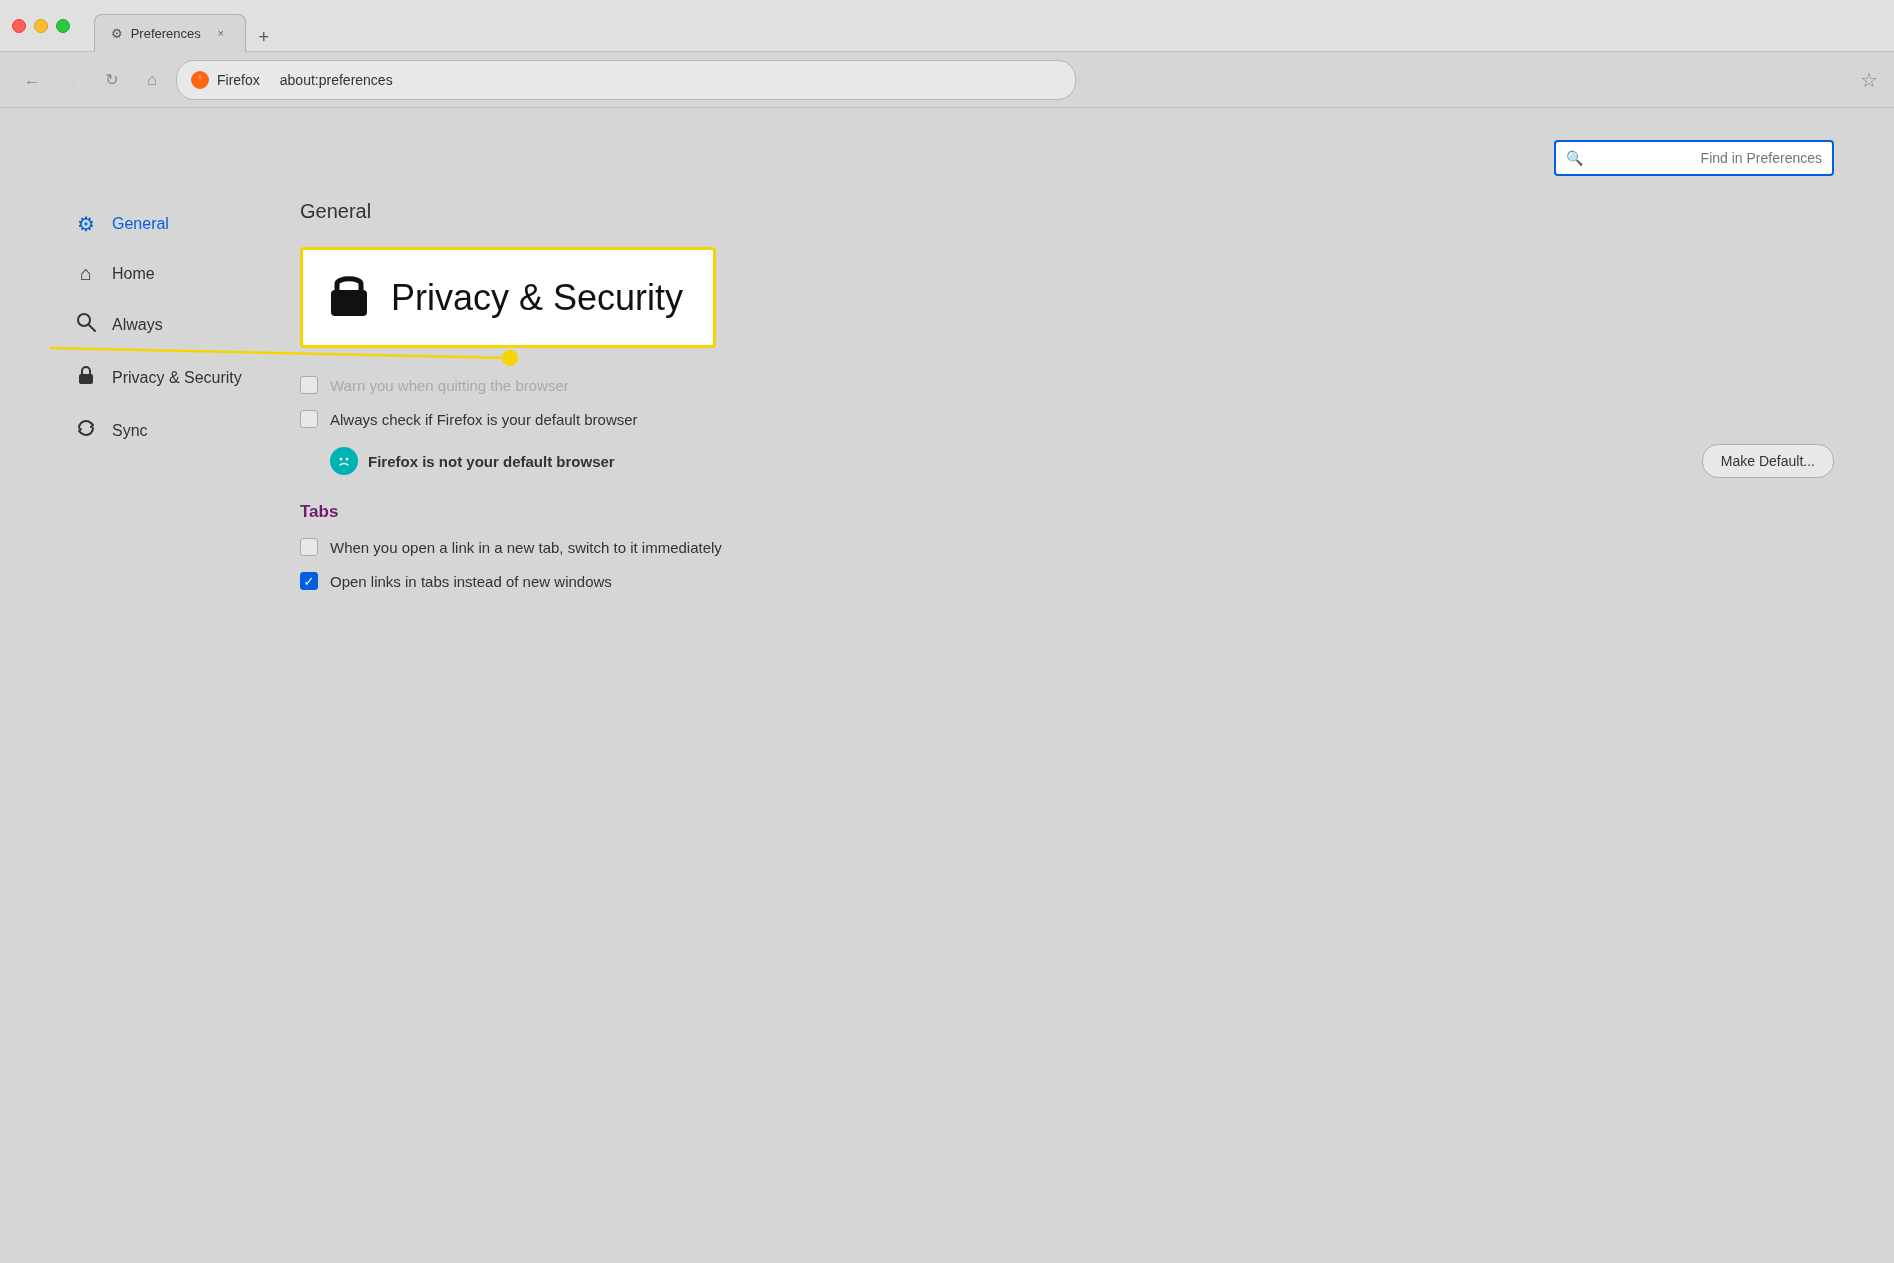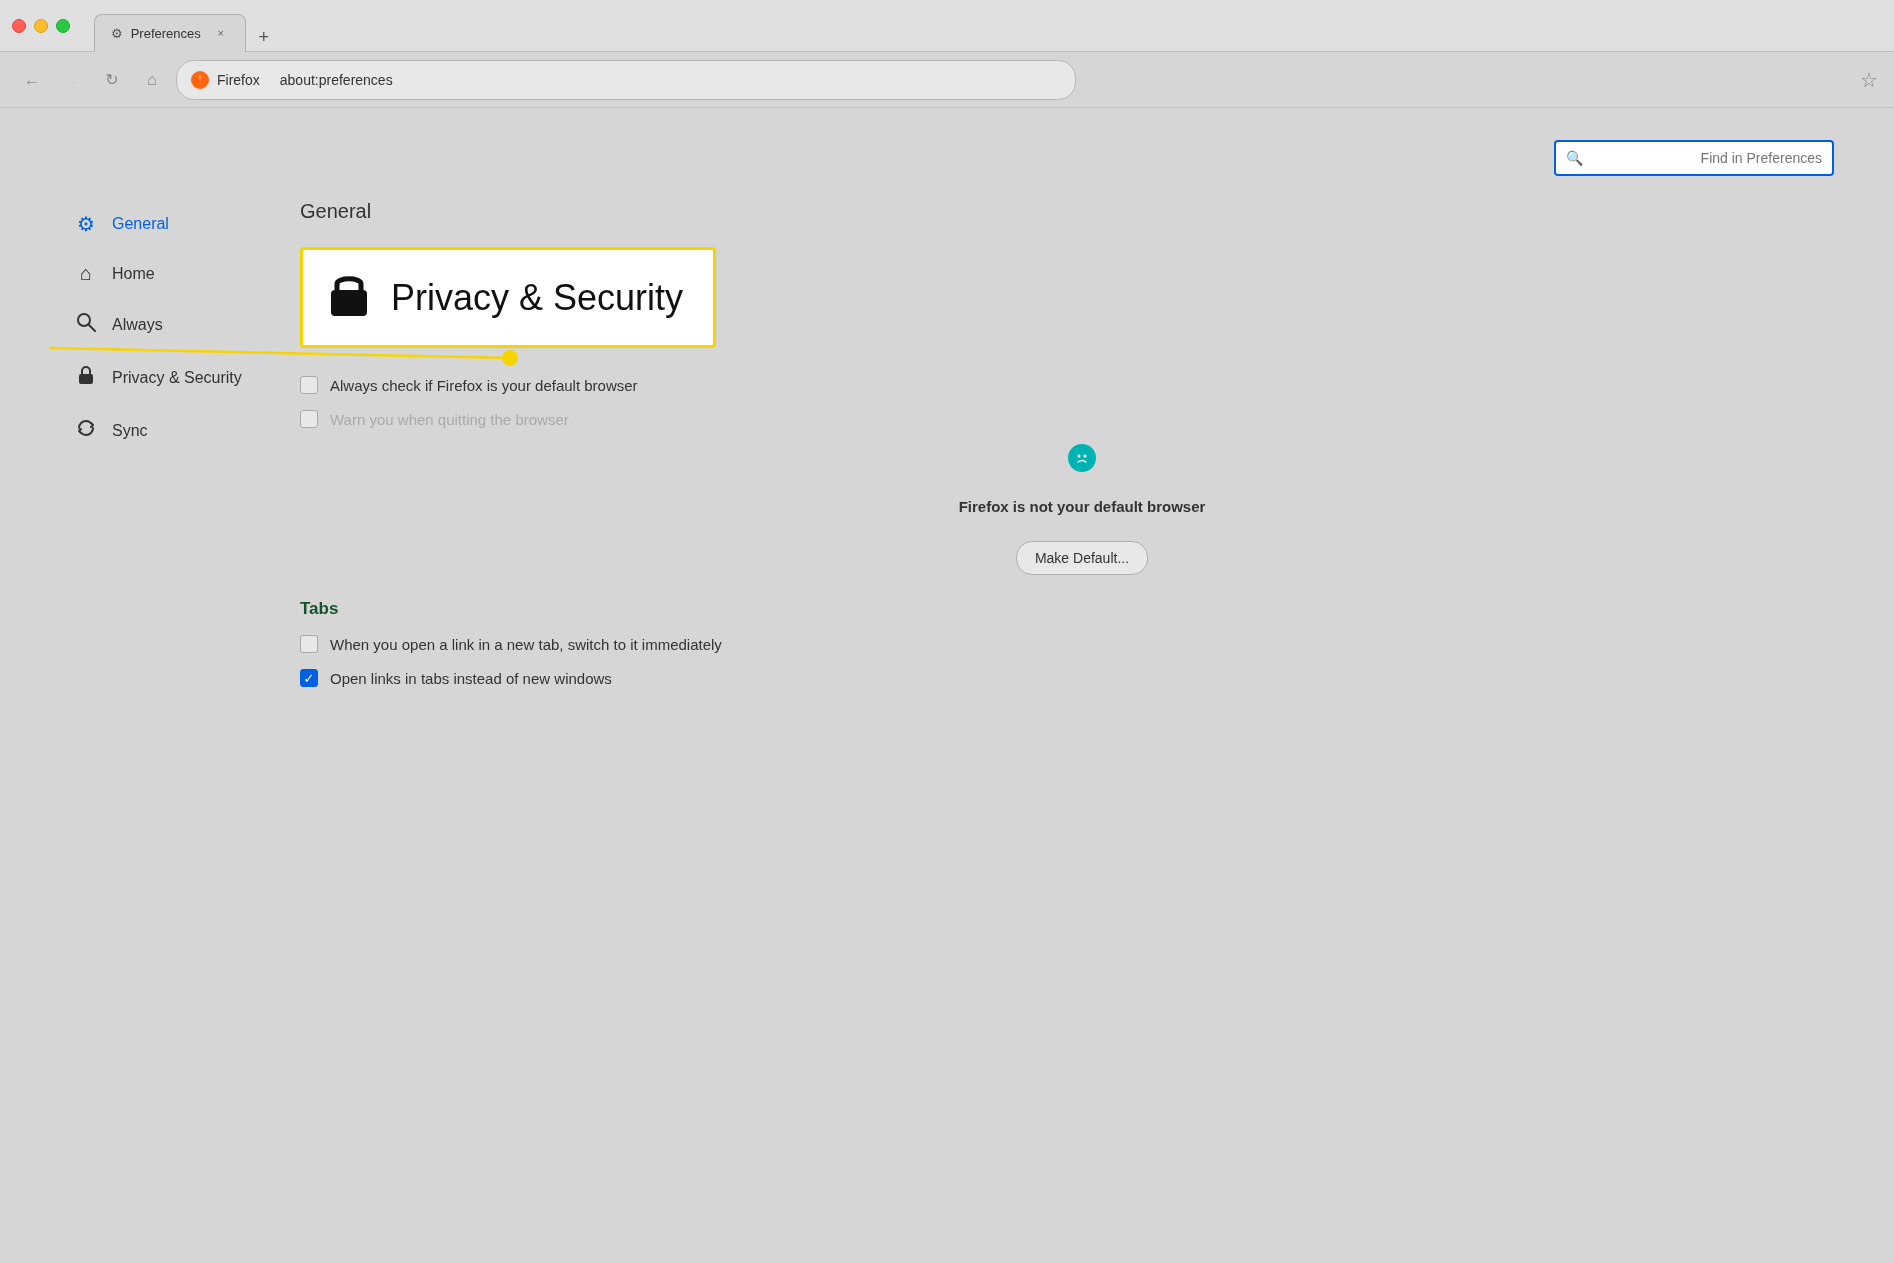--- a/index.html
+++ b/index.html
@@ -275,25 +275,24 @@
     }
     .checkbox.checked::after {
       content: '✓';
       color: white;
       font-size: 13px;
     }
 
     .default-browser-row {
       display: flex;
       align-items: center;
-      gap: 26px;
+      gap: 10px;
       margin-bottom: 24px;
       margin-top: 4px;
       padding-left: 30px;
-      flex-direction: column;
     }
     .sad-firefox {
       width: 28px;
       height: 28px;
       border-radius: 50%;
       background: #00b3b3;
       flex-shrink: 0;
       display: flex;
       align-items: center;
       justify-content: center;
@@ -312,21 +311,21 @@
       padding: 8px 18px;
       font-size: 14px;
       color: #333;
       cursor: pointer;
       white-space: nowrap;
     }
 
     .subsection-title {
       font-size: 17px;
       font-weight: 600;
-      color: #14532d;
+      color: #701a75;
       margin-bottom: 16px;
       margin-top: 8px;
     }
   </style>
 </head>
 <body>
 
 <div style="position:relative;">
 
   <div class="title-bar">
@@ -438,29 +437,29 @@
             
             <svg style="position:absolute;top:100%;left:-280px;overflow:visible;pointer-events:none;" width="500" height="80">
 
               <circle cx="490" cy="10" r="8" fill="#f5d400"></circle>
 
               <line x1="30" y1="0" x2="490" y2="10" stroke="#f5d400" stroke-width="2.5"></line>
             </svg>
           </div>
 
           
+          <div class="setting-row disabled">
+            <div class="checkbox"></div>
+            <span>Warn you when quitting the browser</span>
+          </div>
+
+          
           <div class="setting-row">
             <div class="checkbox"></div>
             <span>Always check if Firefox is your default browser</span>
-          </div>
-
-          
-          <div class="setting-row disabled">
-            <div class="checkbox"></div>
-            <span>Warn you when quitting the browser</span>
           </div>
 
           
           <div class="default-browser-row">
             <div class="sad-firefox">
               <svg width="22" height="22" viewBox="0 0 22 22">
                 <circle cx="11" cy="11" r="10" fill="#00b3b3"></circle>
                 <circle cx="8" cy="9" r="1.5" fill="white"></circle>
                 <circle cx="14" cy="9" r="1.5" fill="white"></circle>
                 <path d="M7 15 Q11 12 15 15" stroke="white" stroke-width="1.5" fill="none" stroke-linecap="round"></path>

